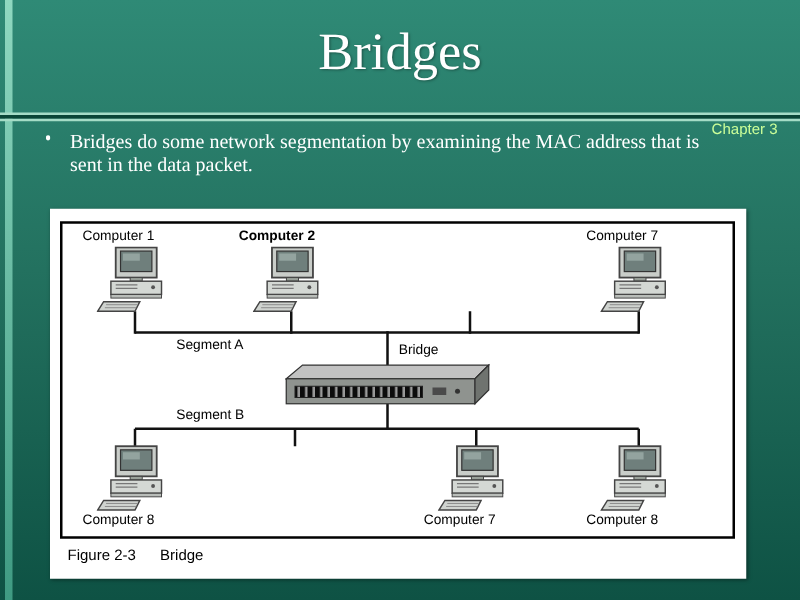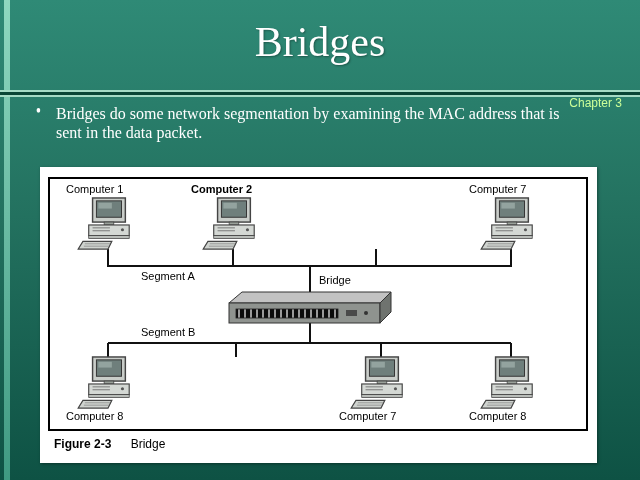--- a/index.html
+++ b/index.html
@@ -54,21 +54,21 @@
   .pc-label{font-size:11px;color:#000;height:13px;line-height:13px;}
   .pc-icon{display:block;margin:1px auto 0 auto;}
   .hline{position:absolute;height:2px;background:var(--line);z-index:1;}
   .vline{position:absolute;width:2px;background:var(--line);z-index:1;}
   .seg-label{
     position:absolute;font-size:11px;color:#000;background:var(--figure-bg);
     padding:0 3px;z-index:3;
   }
   .bridge-icon{position:absolute;left:178px;top:112px;z-index:2;}
   .figure-caption{position:absolute;left:14px;top:270px;font-size:12px;color:#000;}
-  .figure-caption .cap-bold{font-weight:bold;margin-top:21px;}
+  .figure-caption .cap-bold{font-weight:normal;margin-top:21px;}
   .figure-caption .cap-text{margin-left:16px;}
   .hidden-defs{position:absolute;width:0;height:0;overflow:hidden;}
 </style>
 </head>
 <body>
 
 <svg class="hidden-defs" aria-hidden="true">
   <defs>
     <pattern id="ports" width="6" height="9" patternUnits="userSpaceOnUse">
       <rect width="6" height="9" fill="#9a9a9a"></rect>

